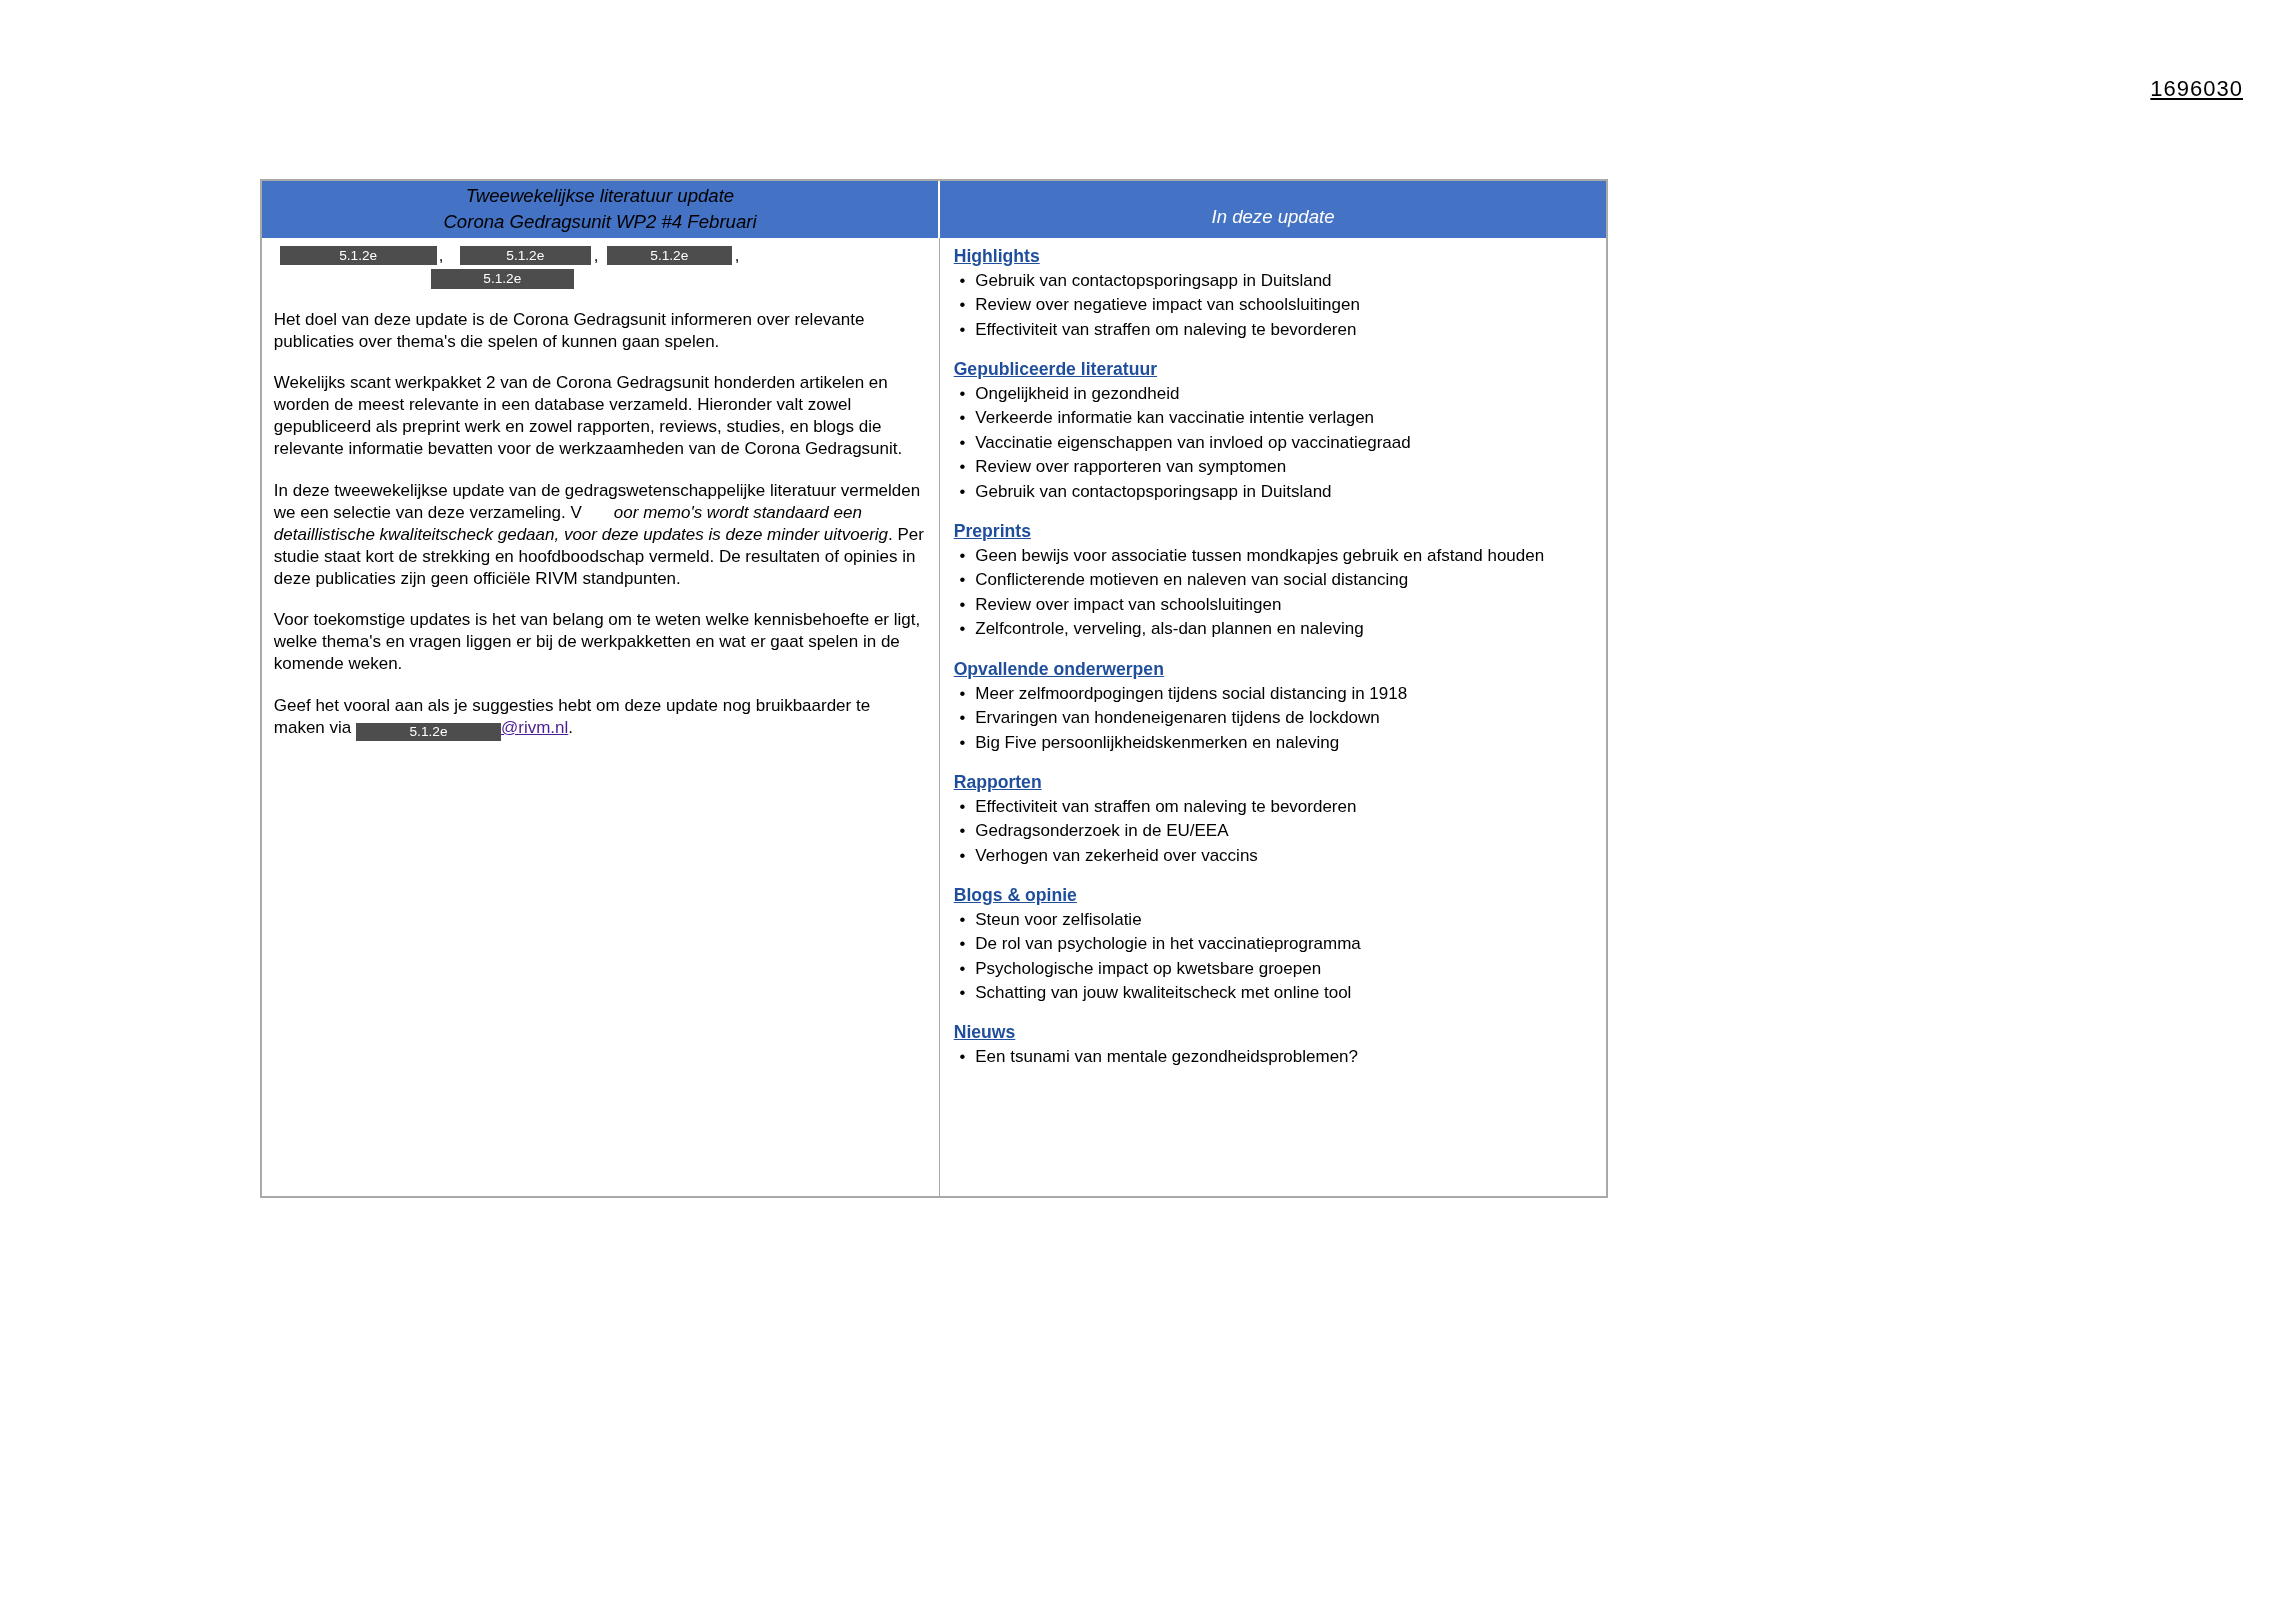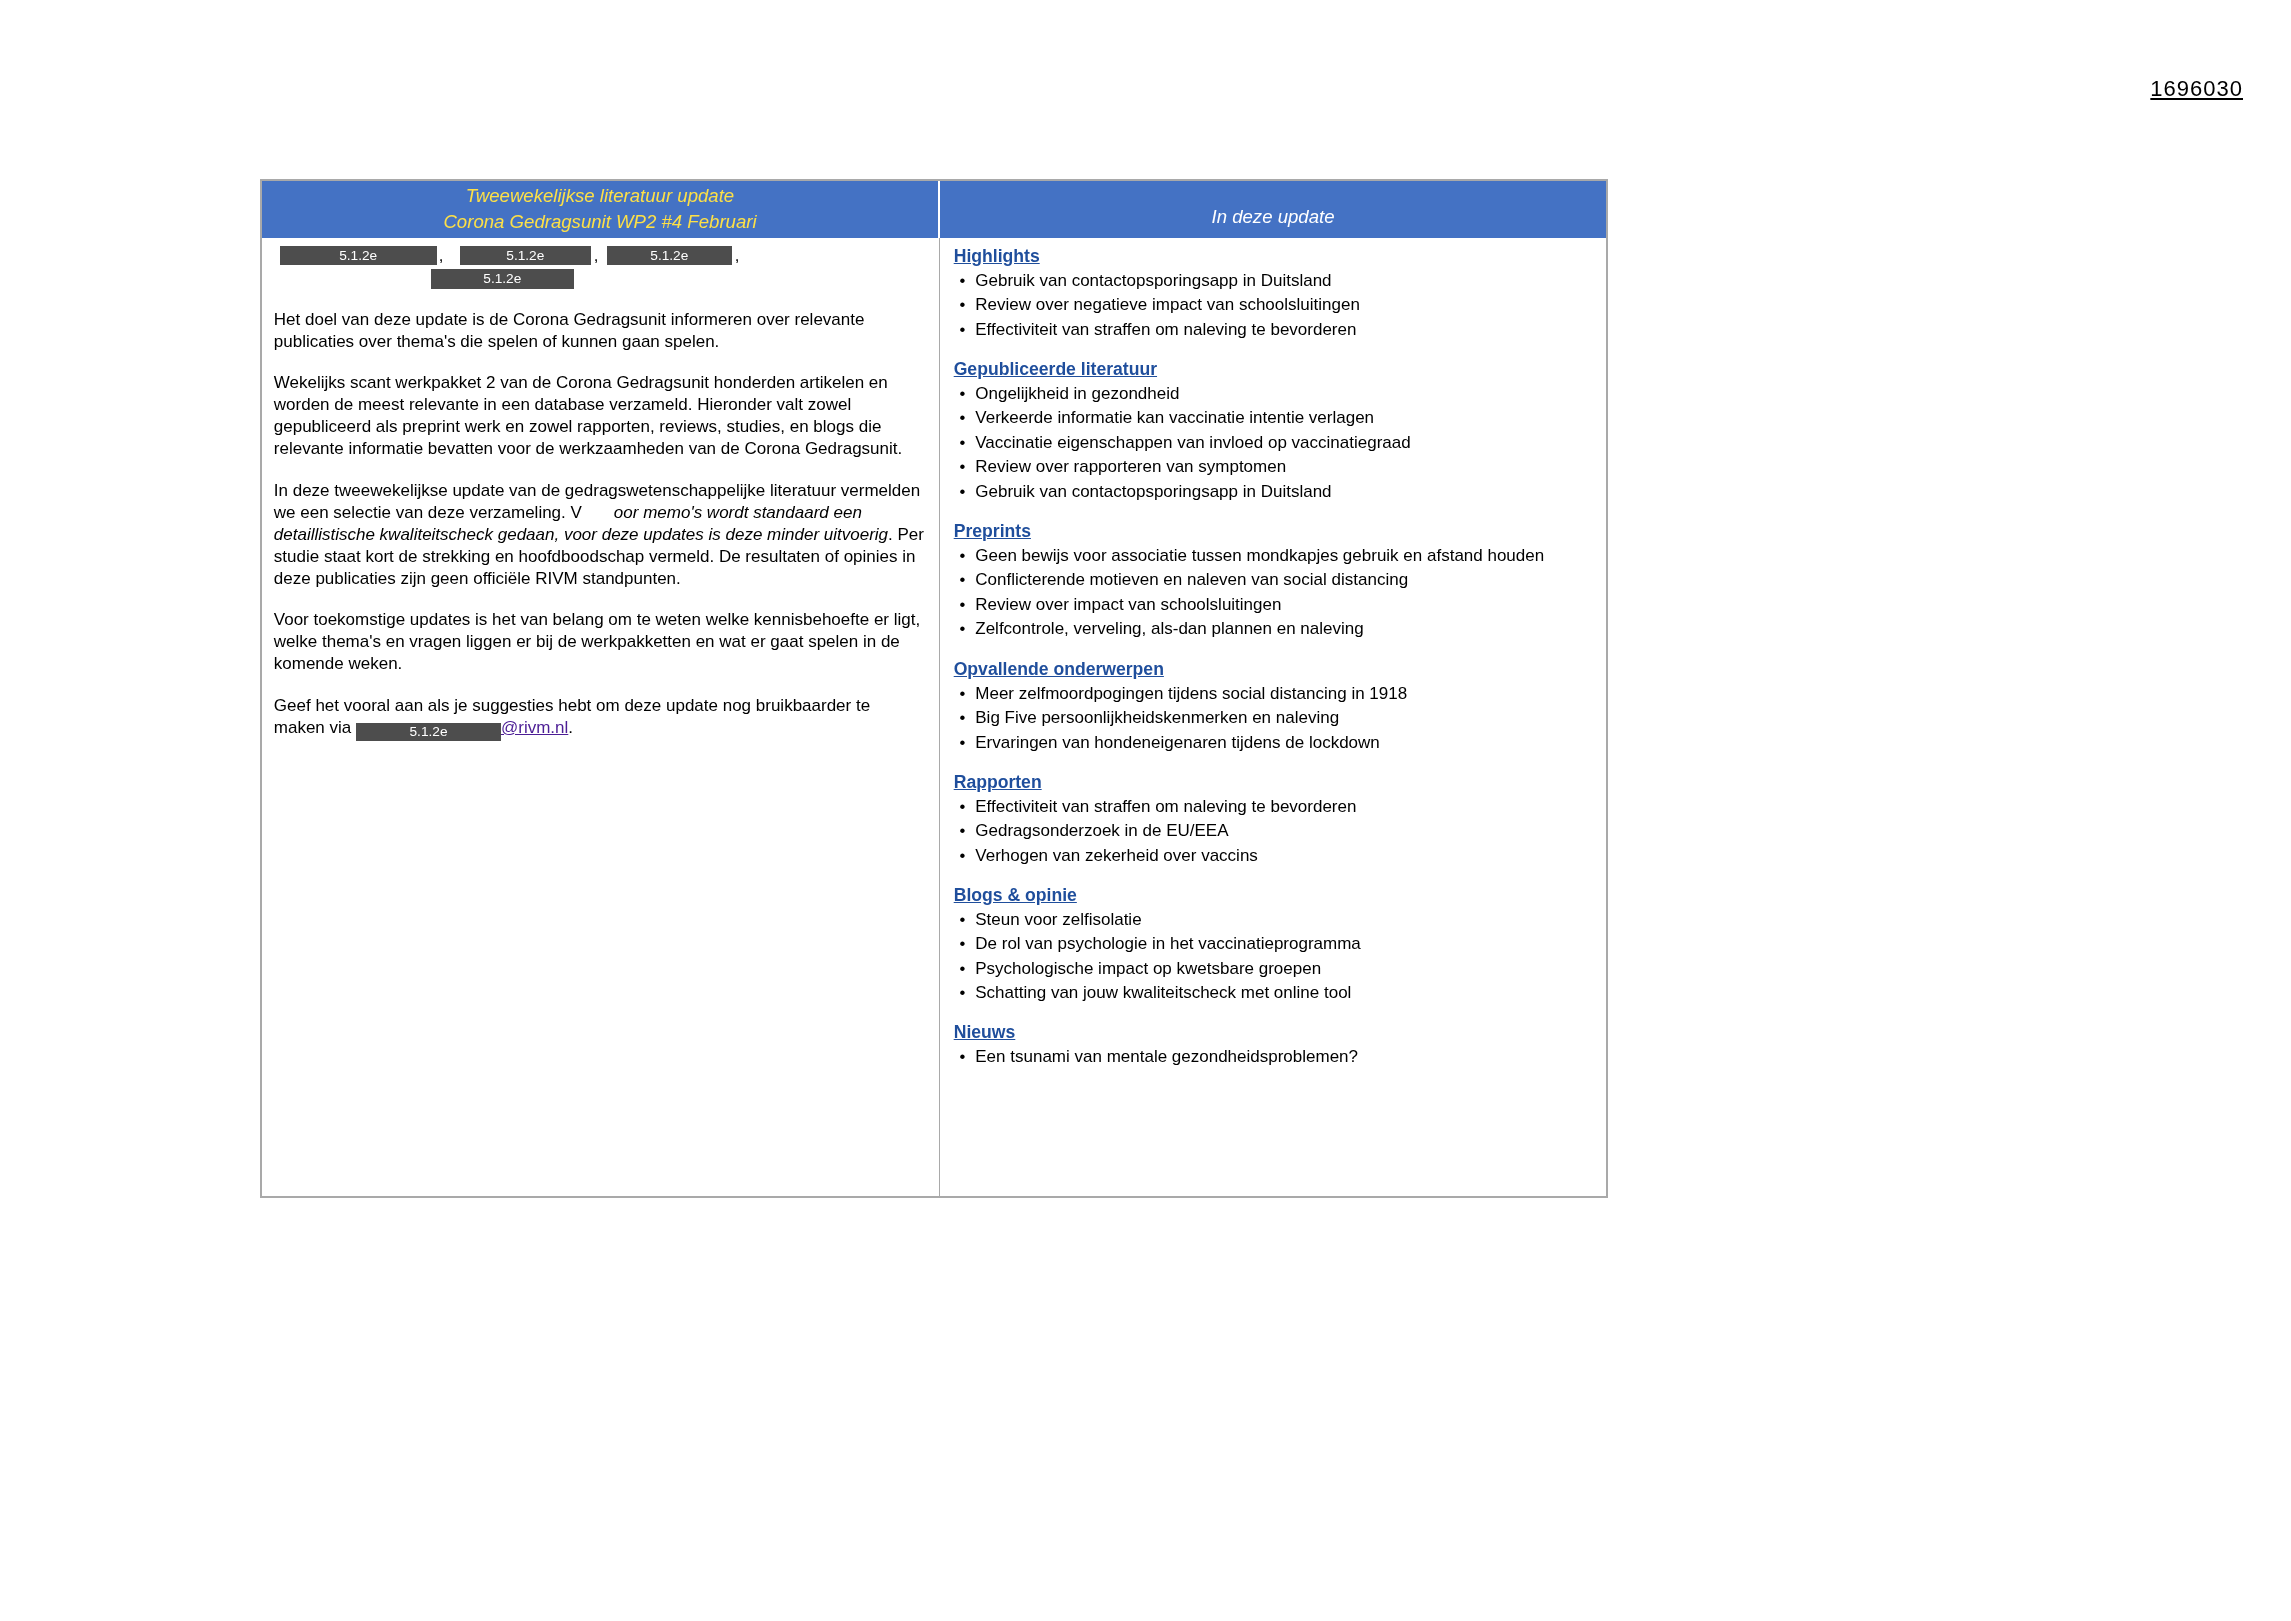--- a/index.html
+++ b/index.html
@@ -40,21 +40,21 @@
     display: flex;
     width: 100%;
     height: 57px;
     background: #4472c4;
     box-sizing: border-box;
   }
   .header-left {
     width: 678px;
     box-sizing: border-box;
     border-right: 2px solid #ffffff;
-    color: #fde047;
+    color: #000000;
     font-style: italic;
     font-size: 18.6px;
     line-height: 25.5px;
     text-align: center;
     padding-top: 2px;
   }
   .header-right {
     flex: 1;
     color: #ffffff;
     font-style: italic;
@@ -222,22 +222,22 @@
       <ul class="bullets">
         <li>Geen bewijs voor associatie tussen mondkapjes gebruik en afstand houden</li>
         <li>Conflicterende motieven en naleven van social distancing</li>
         <li>Review over impact van schoolsluitingen</li>
         <li>Zelfcontrole, verveling,  als-dan plannen en naleving</li>
       </ul>
 
       <div class="sec-title spaced">Opvallende onderwerpen</div>
       <ul class="bullets">
         <li>Meer zelfmoordpogingen tijdens social distancing in 1918</li>
+        <li>Ervaringen van hondeneigenaren tijdens de lockdown</li>
         <li>Big Five persoonlijkheidskenmerken en naleving</li>
-        <li>Ervaringen van hondeneigenaren tijdens de lockdown</li>
       </ul>
 
       <div class="sec-title spaced">Rapporten</div>
       <ul class="bullets">
         <li>Effectiviteit van straffen om naleving te bevorderen</li>
         <li>Gedragsonderzoek in de EU/EEA</li>
         <li>Verhogen van zekerheid over vaccins</li>
       </ul>
 
       <div class="sec-title spaced">Blogs &amp; opinie</div>

